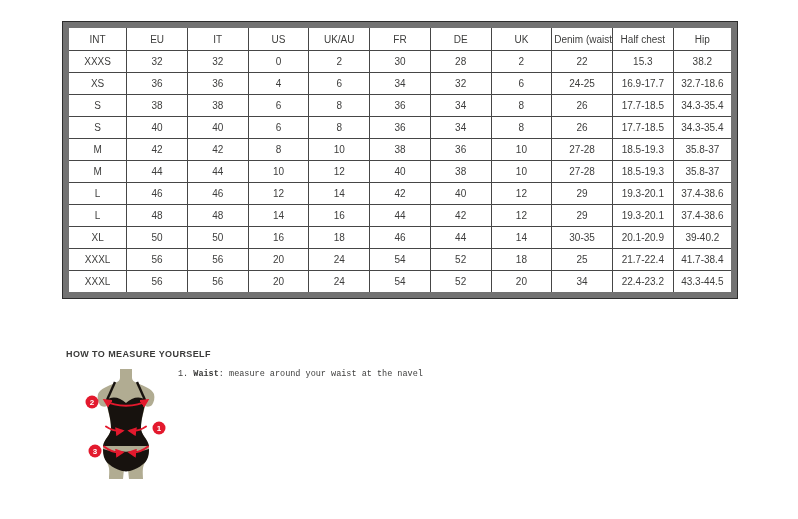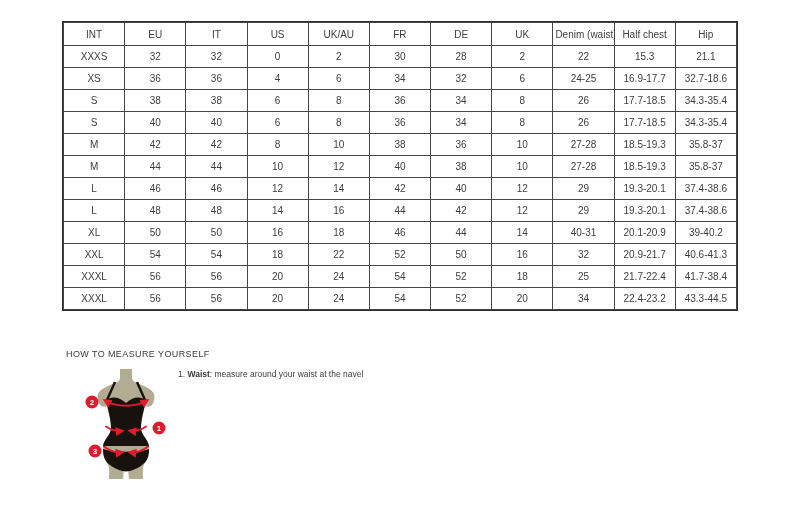--- a/index.html
+++ b/index.html
@@ -12,29 +12,29 @@
     position:absolute;left:63px;top:22px;width:674px;
     border-collapse:collapse;table-layout:fixed;
   }
   table.size-table th, table.size-table td{
     border:1px solid #464646;
     height:21px;padding:0 2px;
     font-size:10px;font-weight:400;text-align:center;vertical-align:middle;
     color:#3d3d3c;white-space:nowrap;overflow:hidden;
   }
   table.size-table thead th{height:22px;}
-  table.size-table{border:1px solid #737373;outline:0.5px solid #2c2c2c;}
+  table.size-table{border:6px solid #737373;outline:0.5px solid #2c2c2c;}
   
   .guide-title{
     position:absolute;left:66px;top:349px;margin:0;
-    font-size:9px;font-weight:400;letter-spacing:.4px;color:#3a3a39;
+    font-size:9px;font-weight:700;letter-spacing:.4px;color:#3a3a39;
   }
   .steps{
     position:absolute;left:178px;top:366px;margin:0;padding:0;list-style:none;
-    font-size:8.5px;color:#3d3d3c;
+    font-size:8.5px;color:#3d3d3c;font-family:Liberation Mono, monospace;
   }
   .steps li{height:17px;line-height:17px;white-space:nowrap;}
   .steps b{font-weight:700;color:#383837;}
   
   .figure{position:absolute;left:80px;top:367px;width:95px;height:140px;}
   .figure svg{display:block;width:95px;height:140px;}
   .mline{stroke:var(--accent,#e3192d);stroke-width:2;fill:none;stroke-linecap:round;}
   .badge-circle{fill:var(--accent,#e3192d);}
   .badge-num{
     fill:#ffffff;font-family:"Liberation Sans",sans-serif;
@@ -67,21 +67,21 @@
           <td>XXXS</td>
           <td>32</td>
           <td>32</td>
           <td>0</td>
           <td>2</td>
           <td>30</td>
           <td>28</td>
           <td>2</td>
           <td>22</td>
           <td>15.3</td>
-          <td>21.1</td>
+          <td>38.2</td>
         </tr>
         <tr>
           <td>XS</td>
           <td>36</td>
           <td>36</td>
           <td>4</td>
           <td>6</td>
           <td>34</td>
           <td>32</td>
           <td>6</td>
@@ -169,36 +169,23 @@
         </tr>
         <tr>
           <td>XL</td>
           <td>50</td>
           <td>50</td>
           <td>16</td>
           <td>18</td>
           <td>46</td>
           <td>44</td>
           <td>14</td>
-          <td>40-31</td>
+          <td>30-35</td>
           <td>20.1-20.9</td>
           <td>39-40.2</td>
-        </tr>
-        <tr>
-          <td>XXL</td>
-          <td>54</td>
-          <td>54</td>
-          <td>18</td>
-          <td>22</td>
-          <td>52</td>
-          <td>50</td>
-          <td>16</td>
-          <td>32</td>
-          <td>20.9-21.7</td>
-          <td>40.6-41.3</td>
         </tr>
         <tr>
           <td>XXXL</td>
           <td>56</td>
           <td>56</td>
           <td>20</td>
           <td>24</td>
           <td>54</td>
           <td>52</td>
           <td>18</td>

